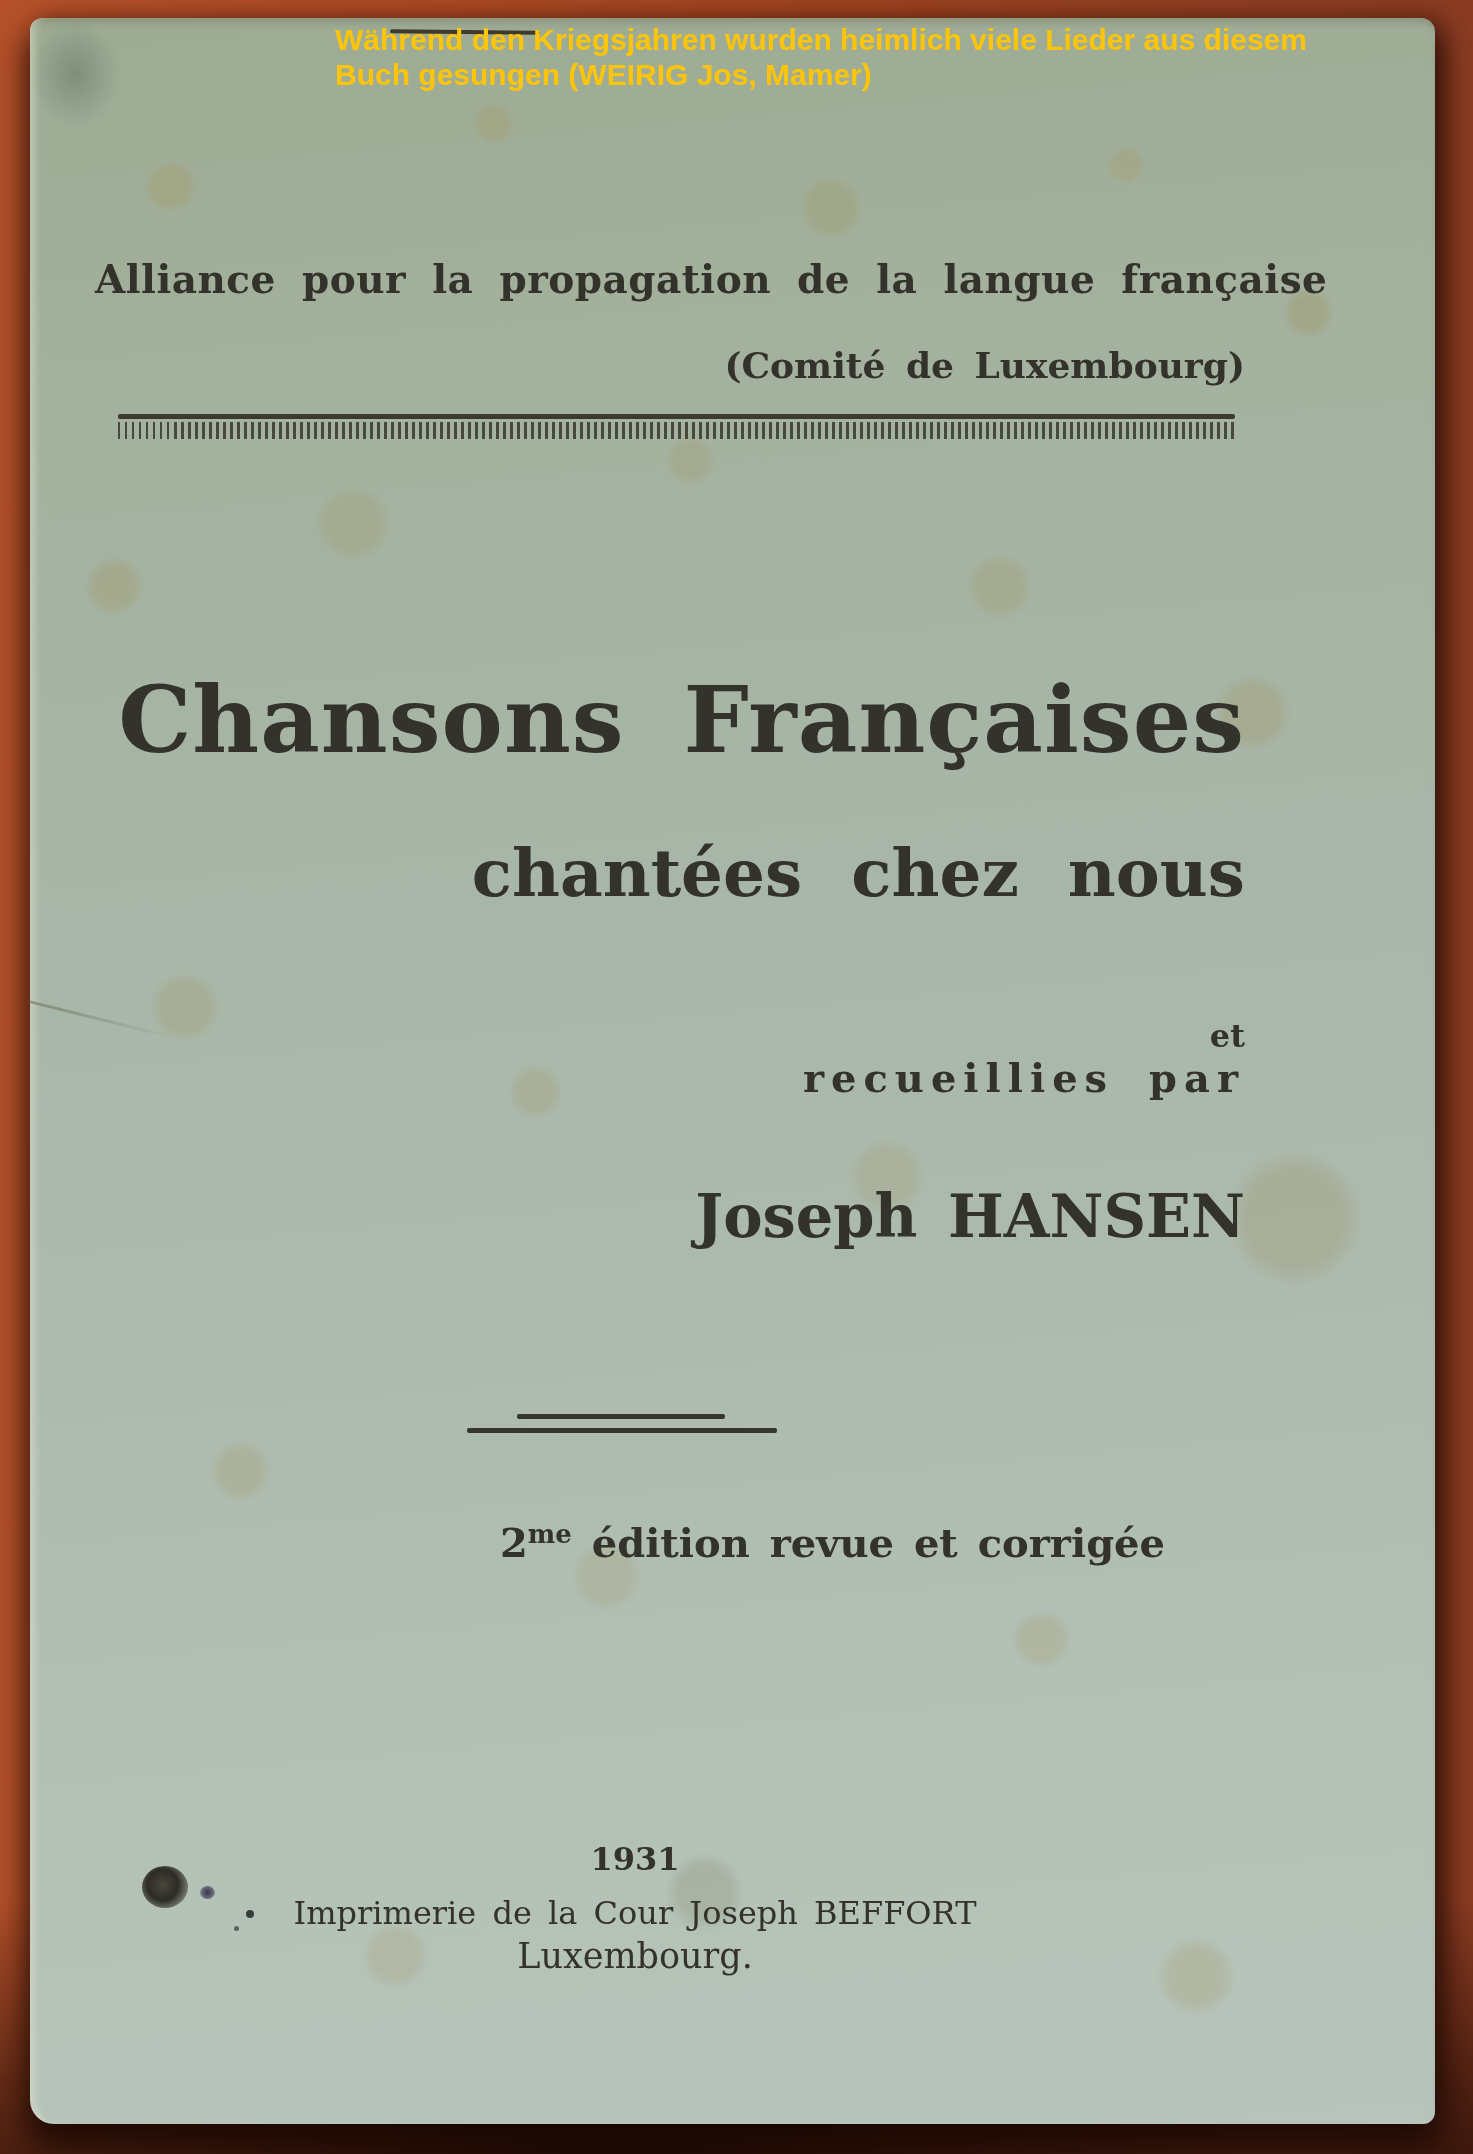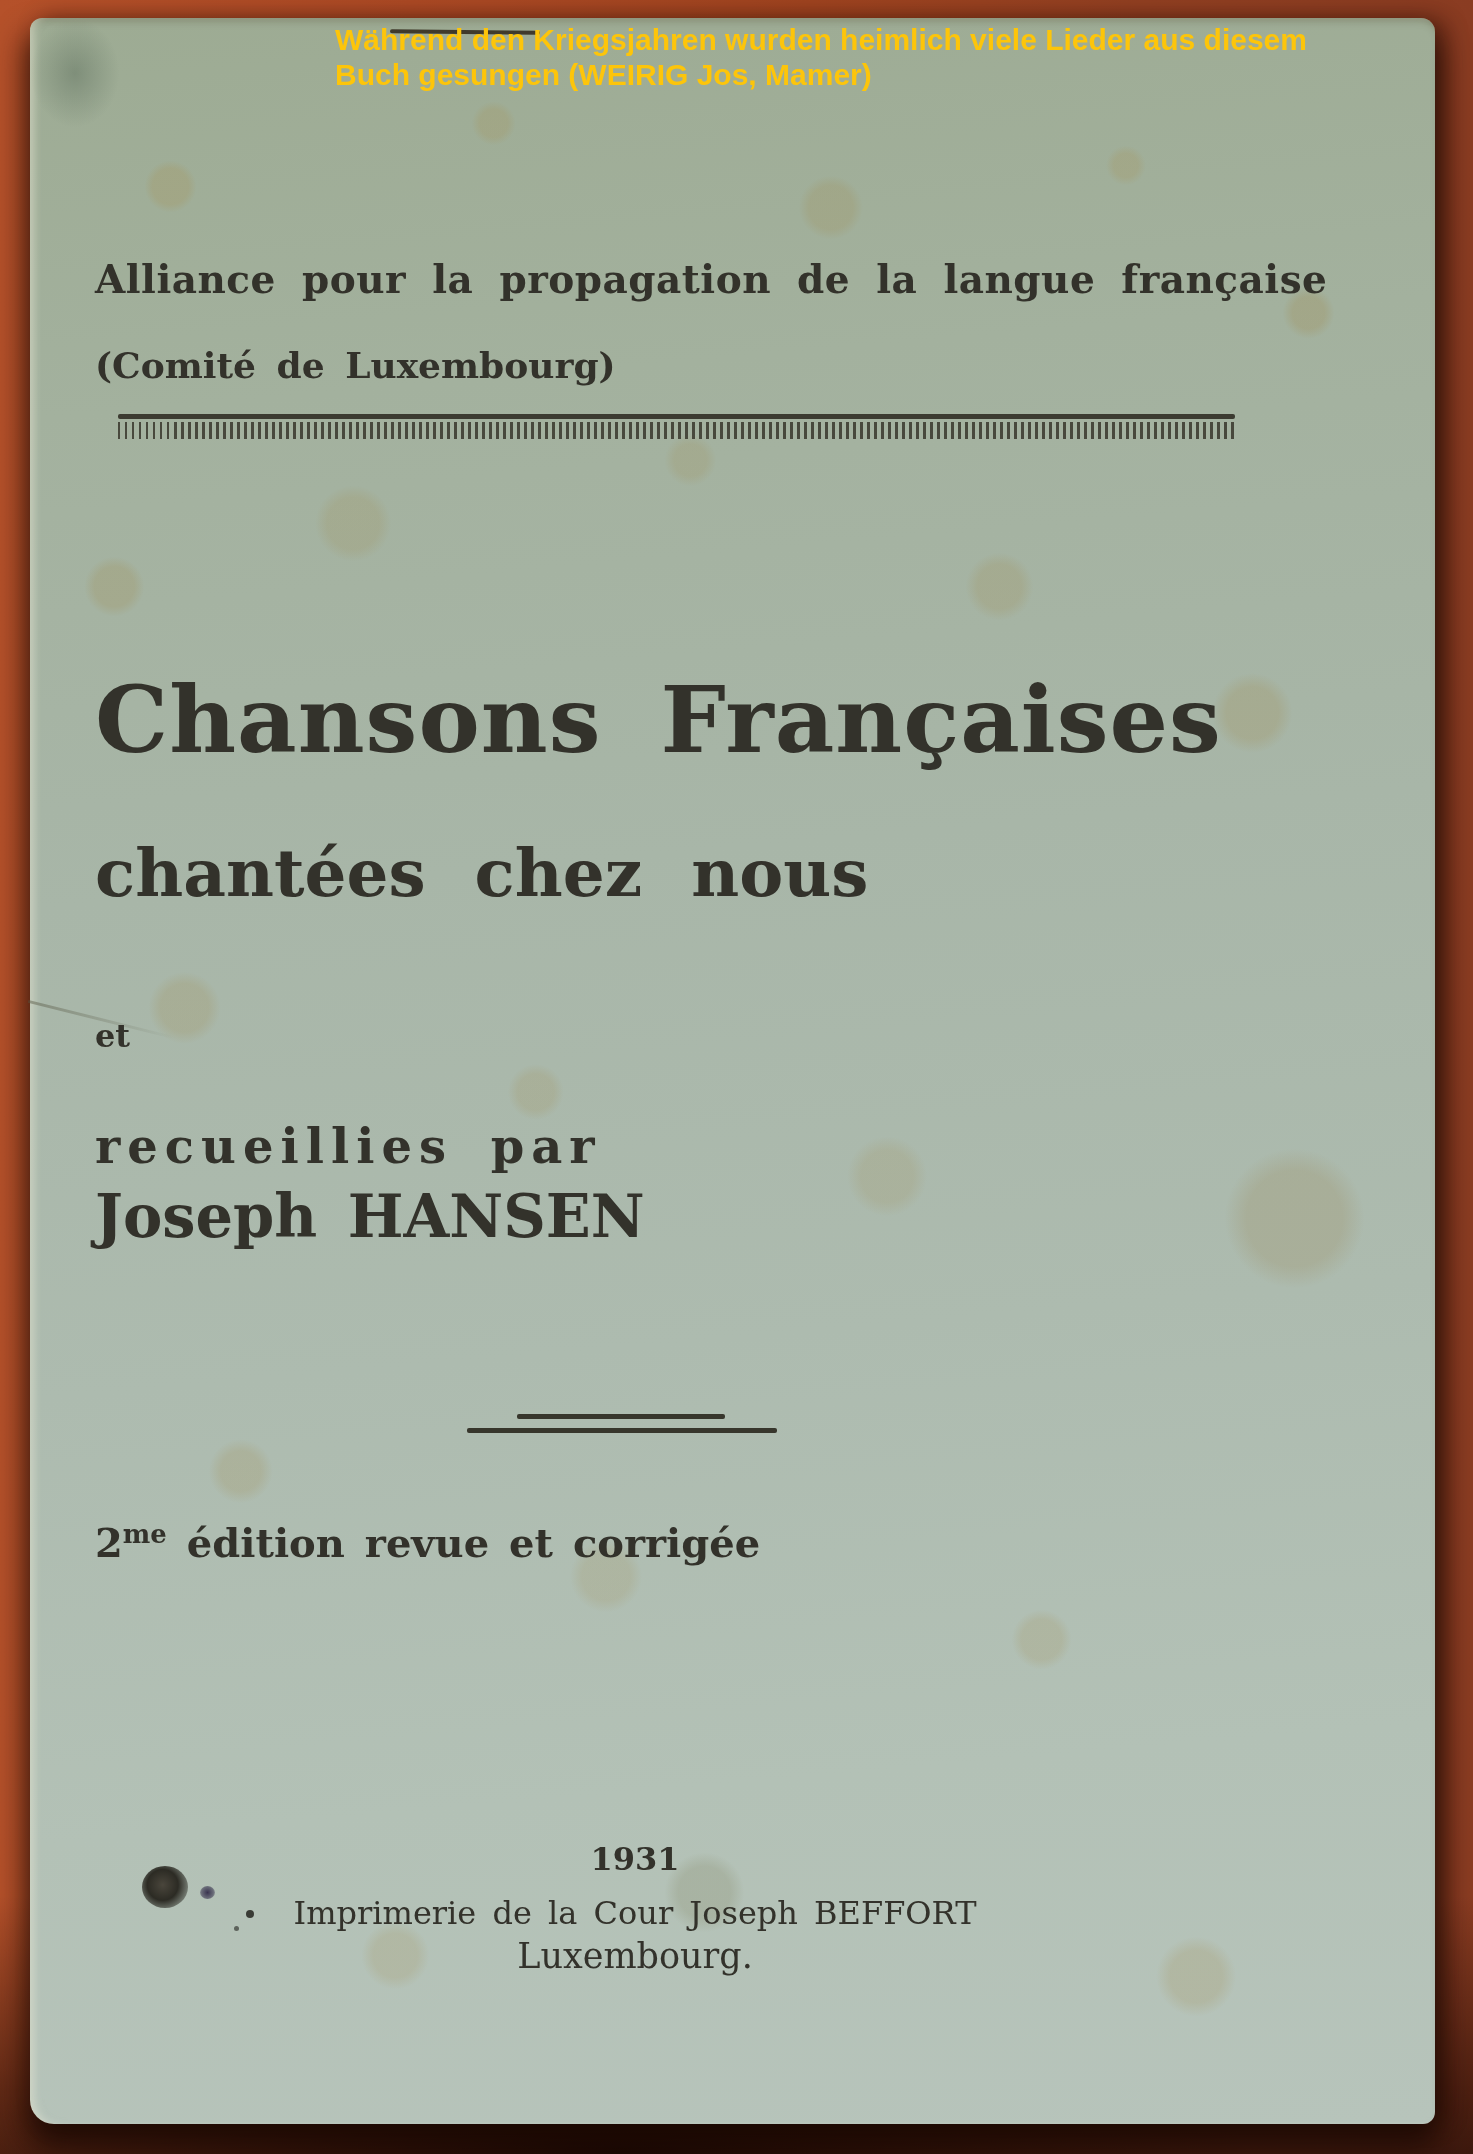--- a/index.html
+++ b/index.html
@@ -43,38 +43,38 @@
       
       linear-gradient(175deg, #9dab93 0%, #a3b19e 18%, #a8b6a8 40%, #adbbaf 62%, #b3c1b6 82%, #b7c4bb 100%);
     box-shadow:
       0 20px 30px 4px rgba(24,7,3,0.8),
       10px 0 22px rgba(40,12,5,0.45),
       inset 8px 0 8px -4px rgba(242,240,220,0.5),
       inset 0 7px 9px -5px rgba(70,55,30,0.35);
   }
   .ink{ color:#33322b; }
   #print-area{ position:absolute; left:65px; top:0; width:1150px; height:100%; }
-  .cline{ position:absolute; width:100%; text-align:left; white-space:nowrap; }
+  .cline{ position:absolute; width:100%; text-align:right; white-space:nowrap; }
 
   #alliance-line{ top:238px; font-size:39px; font-weight:bold; word-spacing:12px; letter-spacing:0.5px; }
   #comite-line  { top:326px; font-size:36px; font-weight:bold; word-spacing:8px; }
 
   #hatched-rule { position:absolute; left:23px; top:396px; width:1117px; }
   #hatched-rule .bar  { height:5px; background:#3c3b31; border-radius:2px; }
   #hatched-rule .ticks{
     margin-top:3px; height:17px;
     background:repeating-linear-gradient(90deg,
       rgba(62,61,50,0.9) 0px, rgba(62,61,50,0.9) 2.5px,
       rgba(62,61,50,0) 2.5px, rgba(62,61,50,0) 7px);
   }
 
   #main-title   { top:648px;  font-size:92px; font-weight:bold; word-spacing:26px; letter-spacing:1px; }
   #sub-title    { top:816px;  font-size:66px; font-weight:bold; word-spacing:26px; }
   #connector-et { top:986px;  font-size:32px; font-weight:bold;margin-top:13px; }
-  #collected-by { top:1100px; font-size:48px; font-weight:bold; letter-spacing:7px; word-spacing:14px; }
+  #collected-by { top:1036px; font-size:40px; font-weight:bold; letter-spacing:7px; word-spacing:14px; }
   #author-line  { top:1164px; font-size:59px; font-weight:bold; word-spacing:10px; }
 
   .edition-rule{ position:absolute; height:5px; background:#37362c; border-radius:2px; }
   #edition-rule-top   { left:422px; top:1396px; width:208px; }
   #edition-rule-bottom{ left:372px; top:1410px; width:310px; }
 
   #edition-line { top:1501px; font-size:40px; font-weight:bold; word-spacing:6px; padding-right:80px; box-sizing:border-box; }
   #edition-line sup{ font-size:26px; }
 
   #imprint{ position:absolute; left:0; top:1822px; width:100%; text-align:center; padding-right:70px; box-sizing:border-box; }

